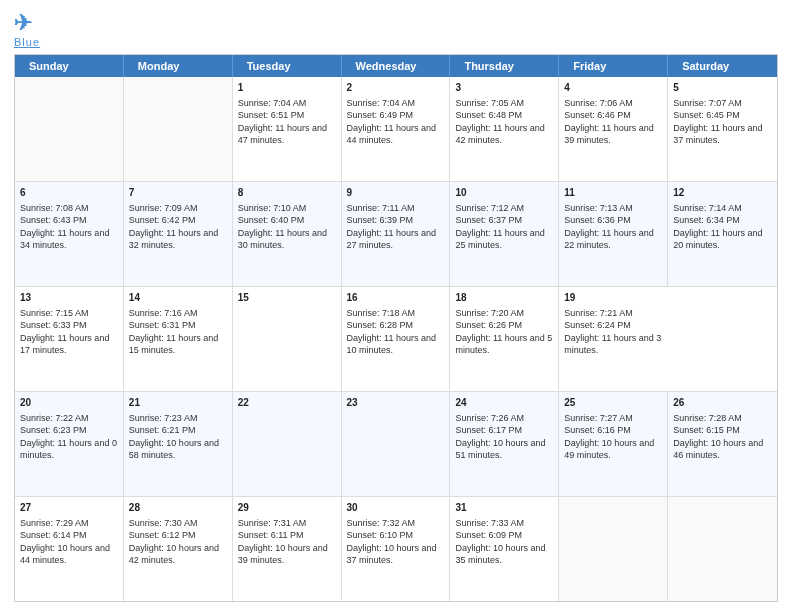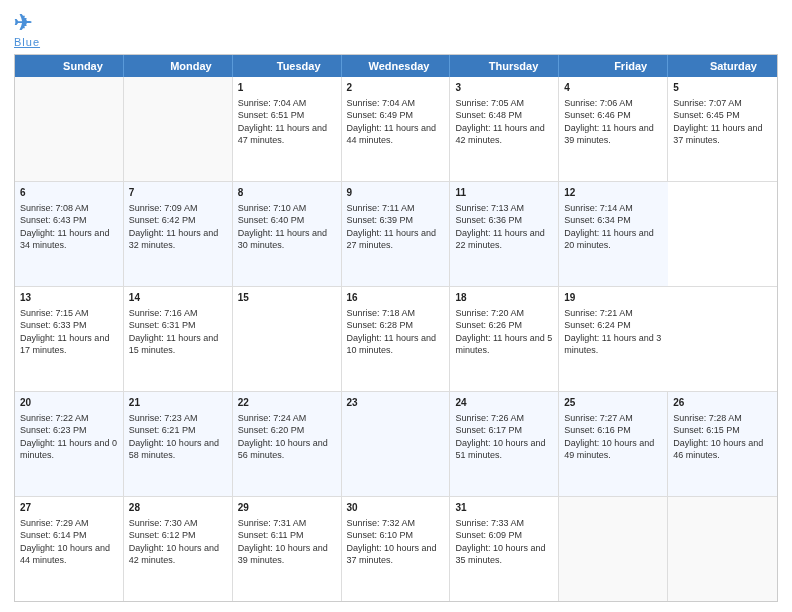--- a/index.html
+++ b/index.html
@@ -62,22 +62,22 @@
     }
     .cal-header {
       display: grid;
       grid-template-columns: repeat(7, 1fr);
       background: #3a7abf;
     }
     .cal-header-cell {
       color: #fff;
       font-size: 11px;
       font-weight: bold;
-      padding: 5px 20px;
-      text-align: right;
+      padding: 5px 14px;
+      text-align: left;
       border-right: 1px solid #5a9ad9;
     }
     .cal-header-cell:last-child { border-right: none; }
     .cal-body {
       flex: 1;
       display: flex;
       flex-direction: column;
     }
     .cal-row {
       display: grid;
@@ -176,20 +176,24 @@
           </div>
           <div class="cal-cell">
             <span class="day-num">8</span>
             <div class="cell-info">Sunrise: 7:10 AM<br>Sunset: 6:40 PM<br>Daylight: 11 hours and 30 minutes.</div>
           </div>
           <div class="cal-cell">
             <span class="day-num">9</span>
             <div class="cell-info">Sunrise: 7:11 AM<br>Sunset: 6:39 PM<br>Daylight: 11 hours and 27 minutes.</div>
           </div>
           <div class="cal-cell">
+            <span class="day-num">10</span>
+            <div class="cell-info">Sunrise: 7:12 AM<br>Sunset: 6:37 PM<br>Daylight: 11 hours and 25 minutes.</div>
+          </div>
+          <div class="cal-cell">
             <span class="day-num">11</span>
             <div class="cell-info">Sunrise: 7:13 AM<br>Sunset: 6:36 PM<br>Daylight: 11 hours and 22 minutes.</div>
           </div>
           <div class="cal-cell">
             <span class="day-num">12</span>
             <div class="cell-info">Sunrise: 7:14 AM<br>Sunset: 6:34 PM<br>Daylight: 11 hours and 20 minutes.</div>
           </div>
         </div>
         <div class="cal-row">
           <div class="cal-cell">
@@ -220,21 +224,20 @@
           <div class="cal-cell">
             <span class="day-num">20</span>
             <div class="cell-info">Sunrise: 7:22 AM<br>Sunset: 6:23 PM<br>Daylight: 11 hours and 0 minutes.</div>
           </div>
           <div class="cal-cell">
             <span class="day-num">21</span>
             <div class="cell-info">Sunrise: 7:23 AM<br>Sunset: 6:21 PM<br>Daylight: 10 hours and 58 minutes.</div>
           </div>
           <div class="cal-cell">
             <span class="day-num">22</span>
-            <div class="cell-info">Sunrise: 7:24 AM<br>Sunset: 6:20 PM<br>Daylight: 10 hours and 56 minutes.</div>
           </div>
           <div class="cal-cell">
             <span class="day-num">23</span>
           </div>
           <div class="cal-cell">
             <span class="day-num">24</span>
             <div class="cell-info">Sunrise: 7:26 AM<br>Sunset: 6:17 PM<br>Daylight: 10 hours and 51 minutes.</div>
           </div>
           <div class="cal-cell">
             <span class="day-num">25</span>

